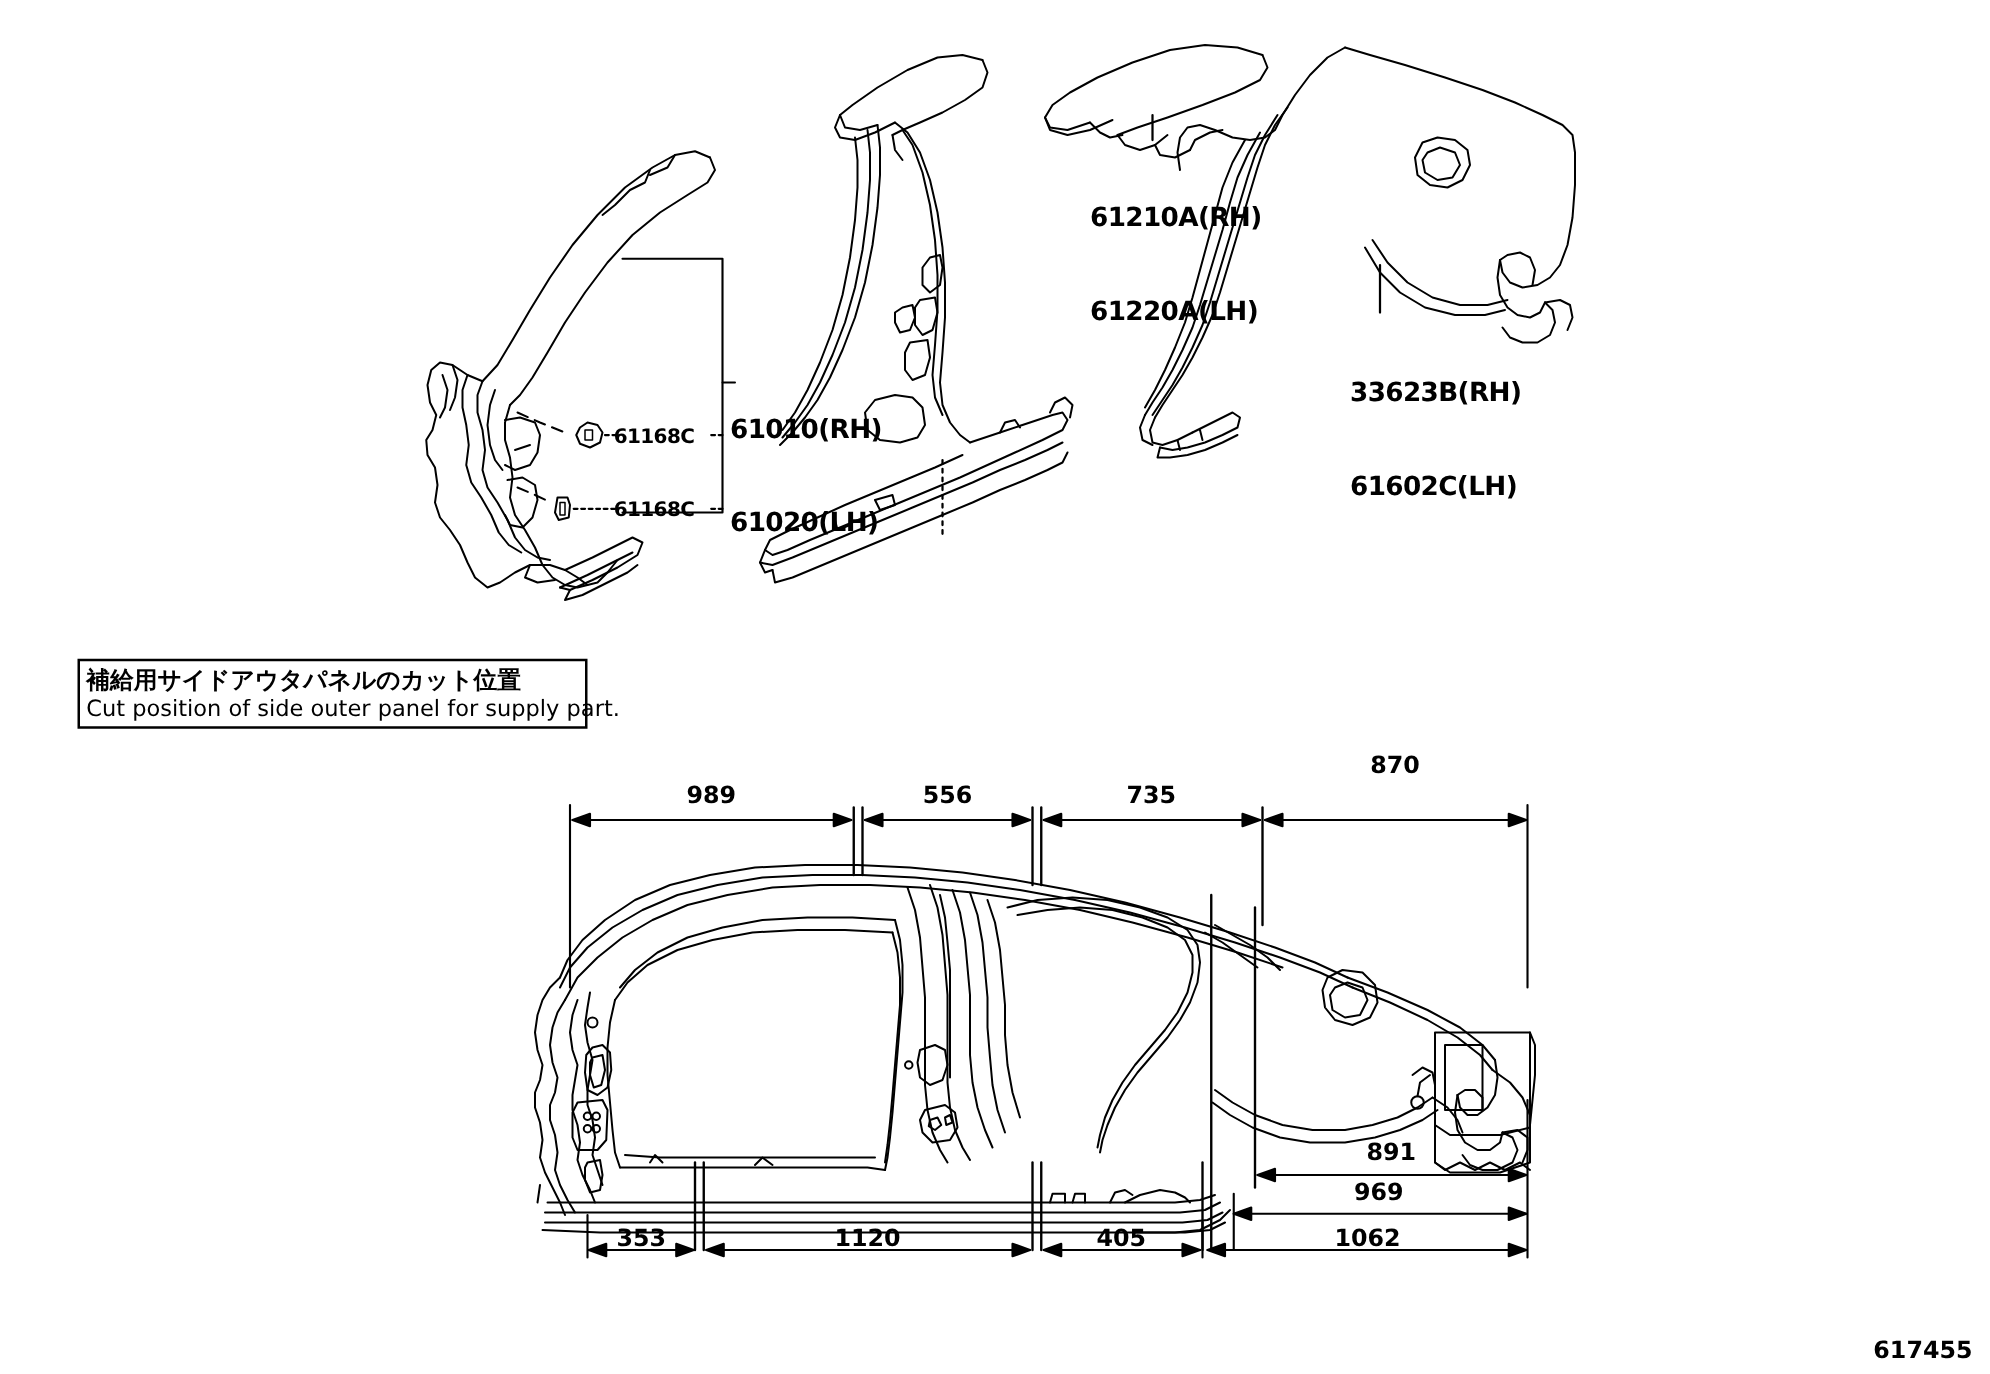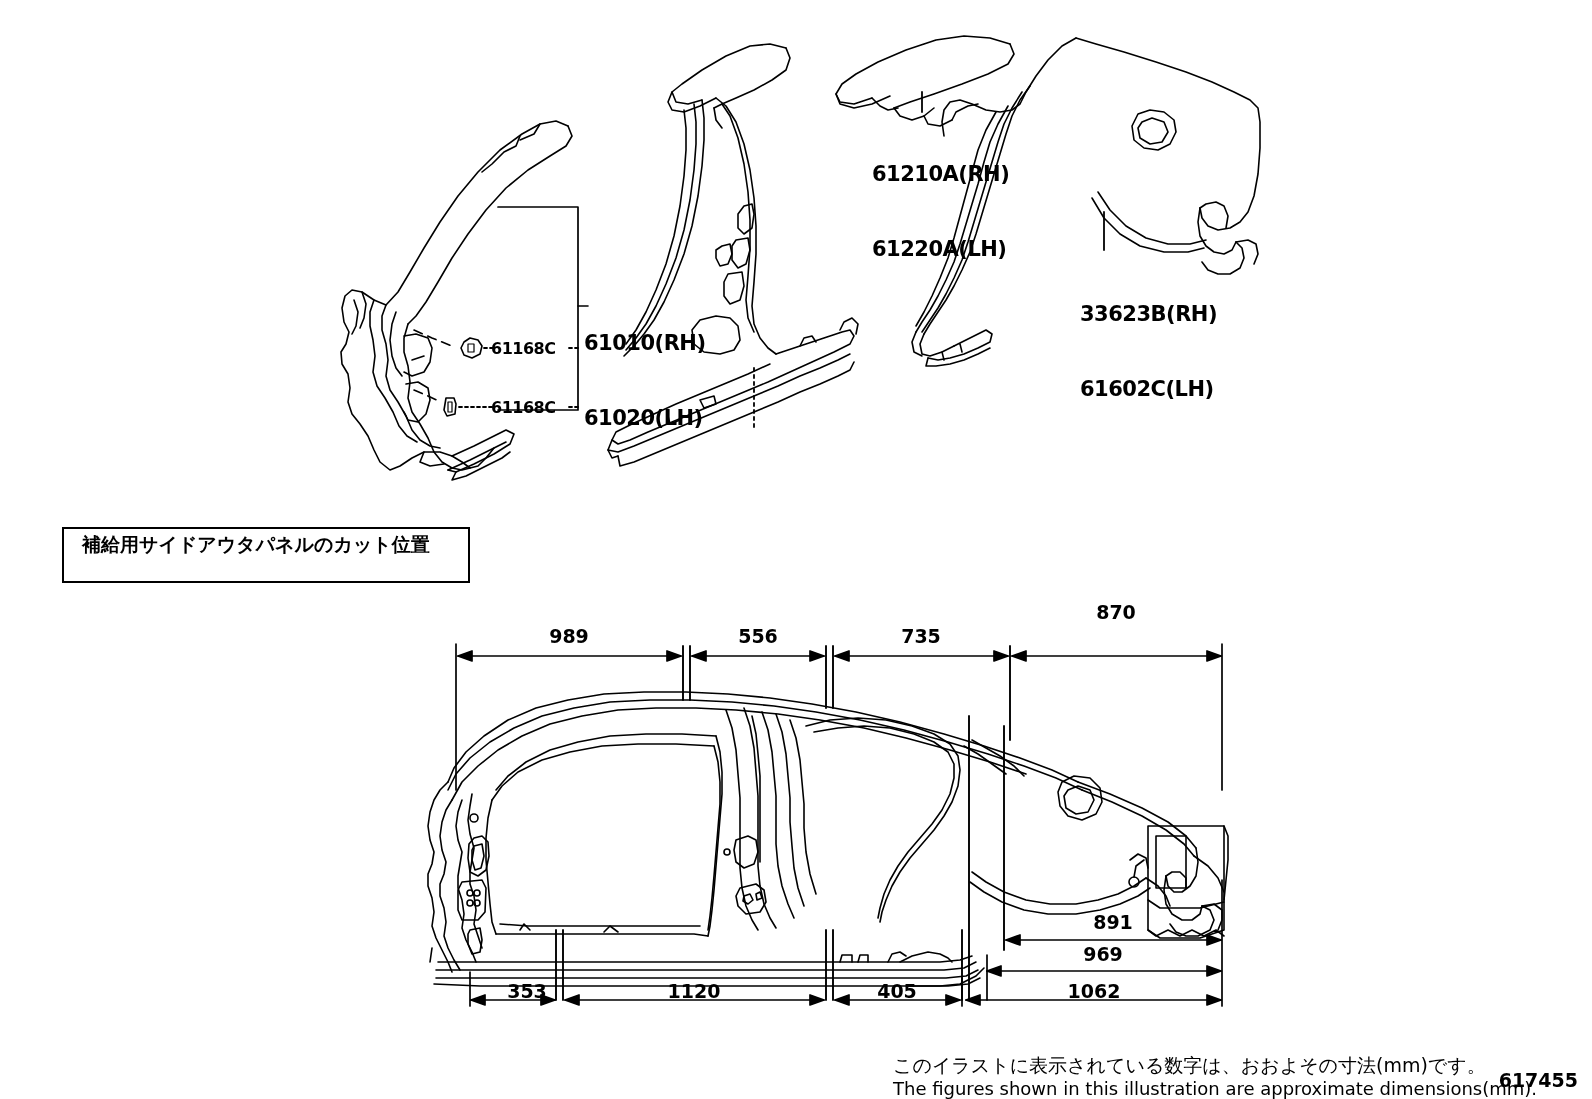--- a/index.html
+++ b/index.html
@@ -34,21 +34,21 @@
     white-space:pre;
     text-align:center;
   }
 
   .cutbox{
     position:absolute;
     left:62px; top:527px;
     width:408px; height:56px;
     border:2px solid #000;
     box-sizing:border-box;
-    padding:3px 10px 0 18px;
+    padding:3px 10px 0 5px;
   }
   .cutbox .jp{
     font-family:"DejaVu Sans", sans-serif;
     font-weight:700;
     font-size:19px;
     line-height:24px;
     white-space:pre;
   }
   .cutbox .en{
     font-family:"DejaVu Sans", sans-serif;
@@ -472,35 +472,32 @@
     <div>33623B(RH)</div>
     <div>61602C(LH)</div>
   </div>
 
 
   <div class="lbl small" style="left:491px; top:336px;">61168C</div>
   <div class="lbl small" style="left:491px; top:395px;">61168C</div>
 
   <div class="cutbox">
     <div class="jp">補給用サイドアウタパネルのカット位置</div>
+    <div class="en">Cut position of side outer panel for supply part.</div>
   </div>
 
   <div class="dim" style="left:509px; top:625px; width:120px;">989</div>
   <div class="dim" style="left:698px; top:625px; width:120px;">556</div>
   <div class="dim" style="left:861px; top:625px; width:120px;">735</div>
   <div class="dim" style="left:1056px; top:601px; width:120px;">870</div>
 
-  <div class="dim" style="left:467px; top:980px; width:120px;">353</div>
+  <div class="dim" style="left:453px; top:980px; width:120px;">353</div>
   <div class="dim" style="left:634px; top:980px; width:120px;">1120</div>
   <div class="dim" style="left:837px; top:980px; width:120px;">405</div>
 
   <div class="dim" style="left:1053px; top:911px; width:120px;">891</div>
   <div class="dim" style="left:1043px; top:943px; width:120px;">969</div>
   <div class="dim" style="left:1034px; top:980px; width:120px;">1062</div>
 
-  <div class="footnote">
-    <div class="jp">このイラストに表示されている数字は、おおよその寸法(mm)です。</div>
-    <div class="en">The figures shown in this illustration are approximate dimensions(mm).</div>
-  </div>
 
   <div class="refno">617455</div>
 
 </div>
 
 </body></html>

